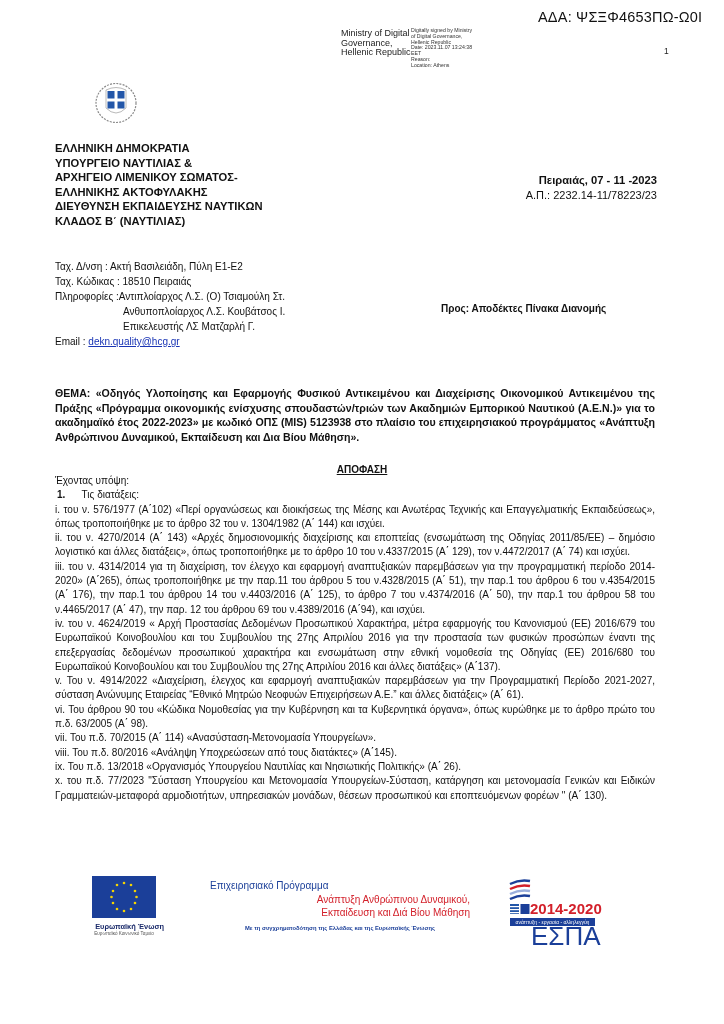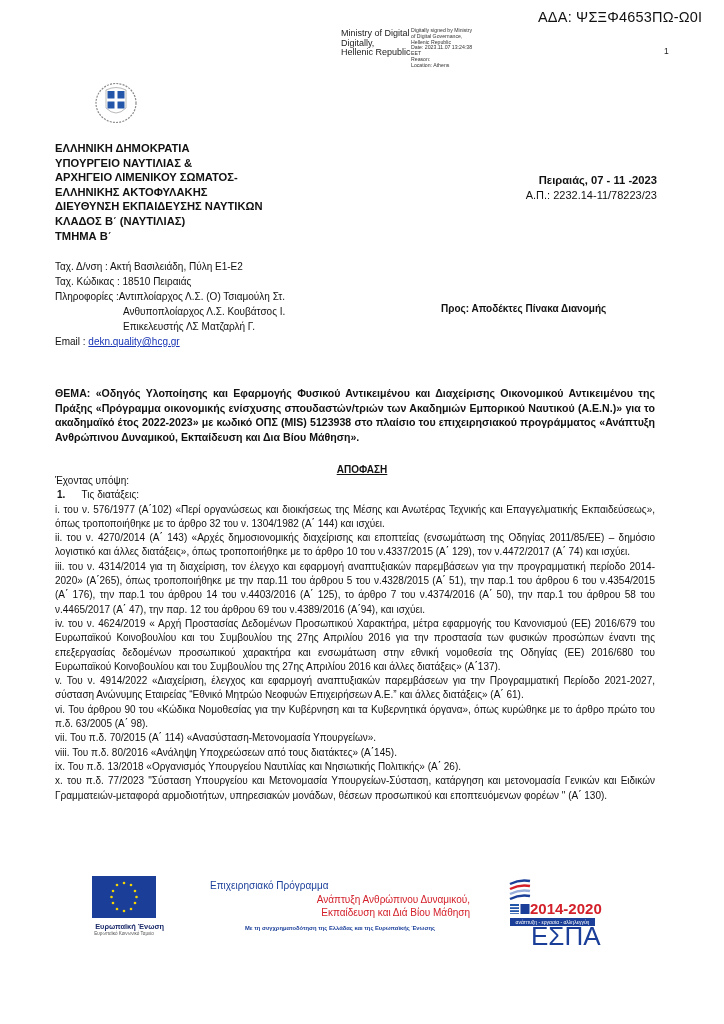--- a/index.html
+++ b/index.html
@@ -34,21 +34,21 @@
   .espa-title { left:531px; top:921px; font-size:26px; font-weight:normal; color:#1b3f99; letter-spacing:0px; }
   .espa-years { left:530px; top:900px; font-size:15px; font-weight:bold; color:#d3202a; }
   .espa-bar { left:510px; top:918px; width:85px; height:8px; background:#1b3f99; color:#fff; font-size:5px; text-align:center; line-height:8px; }
 </style>
 </head>
 <body>
 
 <div class="abs ada">ΑΔΑ: ΨΣΞΦ4653ΠΩ-Ω0Ι</div>
 <div class="abs sig-org">
   <div>Ministry of Digital</div>
-  <div>Digitally,</div>
+  <div>Governance,</div>
   <div>Hellenic Republic</div>
 </div>
 <div class="abs sig-detail">
   <div>Digitally signed by Ministry</div>
   <div>of Digital Governance,</div>
   <div>Hellenic Republic</div>
   <div>Date: 2023.11.07 13:24:38</div>
   <div>EET</div>
   <div>Reason:</div>
   <div>Location: Athens</div>
@@ -64,21 +64,20 @@
   <rect x="23.5" y="19.5" width="7" height="7" fill="#2356a8"></rect>
 </svg>
 
 <div class="abs org">
   <div>ΕΛΛΗΝΙΚΗ ΔΗΜΟΚΡΑΤΙΑ</div>
   <div>ΥΠΟΥΡΓΕΙΟ ΝΑΥΤΙΛΙΑΣ &amp;</div>
   <div>ΑΡΧΗΓΕΙΟ ΛΙΜΕΝΙΚΟΥ ΣΩΜΑΤΟΣ-</div>
   <div>ΕΛΛΗΝΙΚΗΣ ΑΚΤΟΦΥΛΑΚΗΣ</div>
   <div>ΔΙΕΥΘΥΝΣΗ ΕΚΠΑΙΔΕΥΣΗΣ ΝΑΥΤΙΚΩΝ</div>
   <div>ΚΛΑΔΟΣ Β΄ (ΝΑΥΤΙΛΙΑΣ)</div>
-  <div>ΤΜΗΜΑ Β΄</div>
 </div>
 
 <div class="abs date">Πειραιάς, 07 -  11  -2023</div>
 <div class="abs protocol">Α.Π.: 2232.14-11/78223/23</div>
 <div class="abs recipient">Προς: Αποδέκτες Πίνακα Διανομής</div>
 
 <div class="abs contact">
   <div class="row">Ταχ. Δ/νση : Ακτή Βασιλειάδη, Πύλη Ε1-Ε2</div>
   <div class="row">Ταχ. Κώδικας : 18510 Πειραιάς</div>
   <div class="row">

